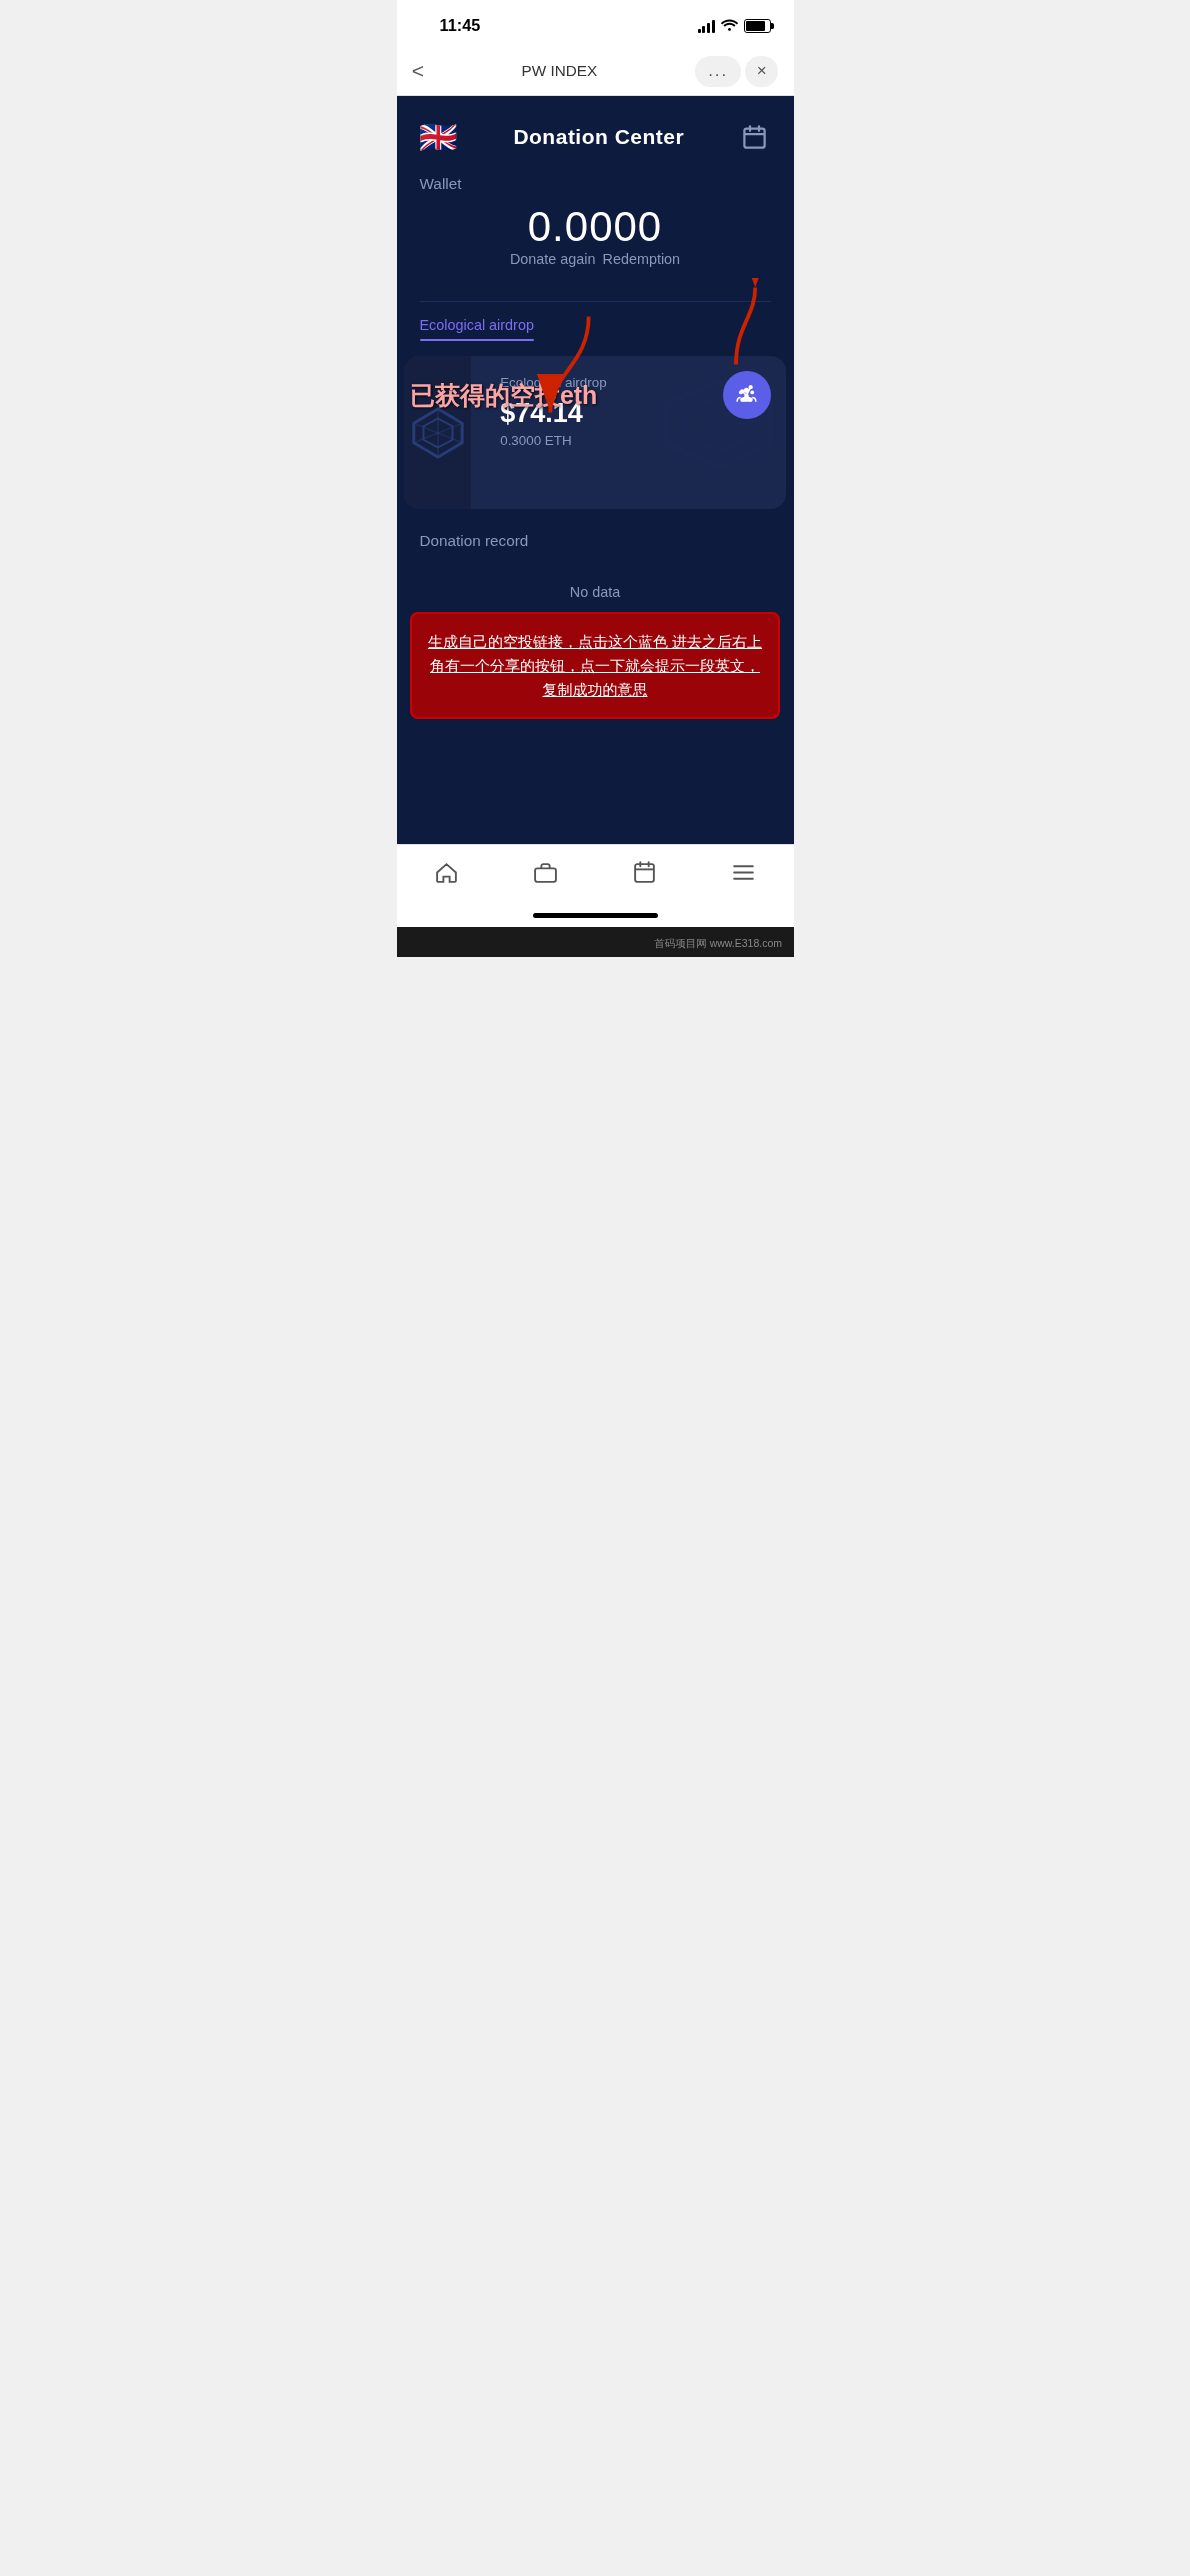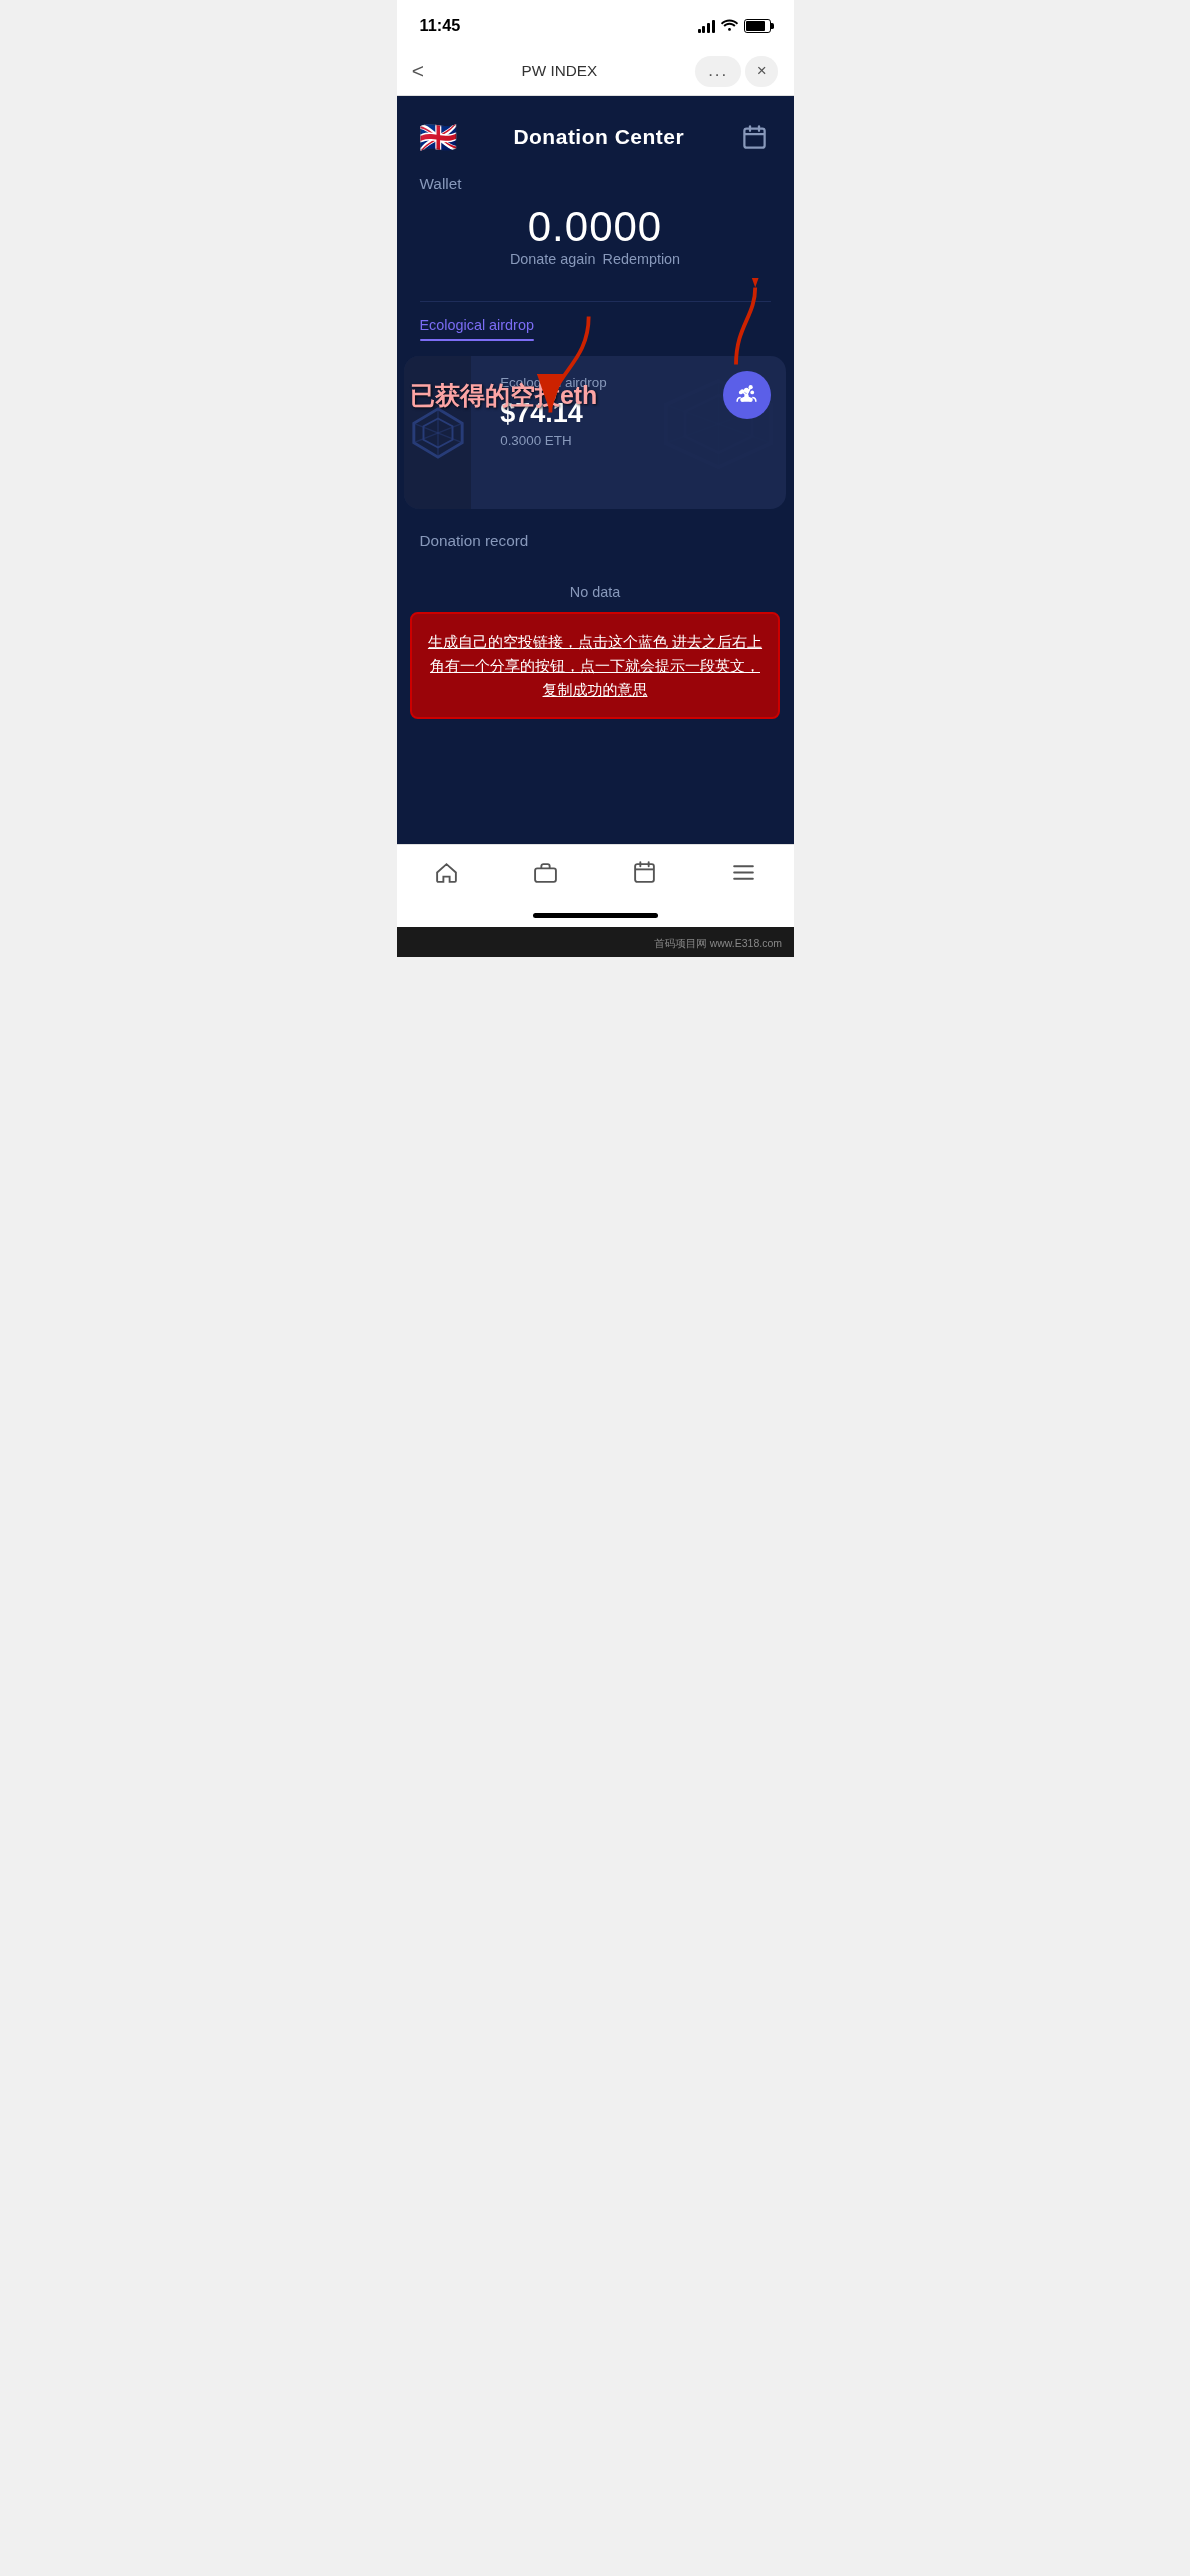--- a/index.html
+++ b/index.html
@@ -19,20 +19,21 @@
       display: flex;
       justify-content: space-between;
       align-items: center;
       padding: 13.4px 23px 9.6px;
       height: 48px;
     }
     .status-time {
       font-size: 16.3px;
       font-weight: 600;
       color: #000;
+      margin-left: 20px;
     }
     .status-icons {
       display: flex;
       align-items: center;
       gap: 5.8px;
     }
     .signal-bars {
       display: flex;
       align-items: flex-end;
       gap: 1.9px;

